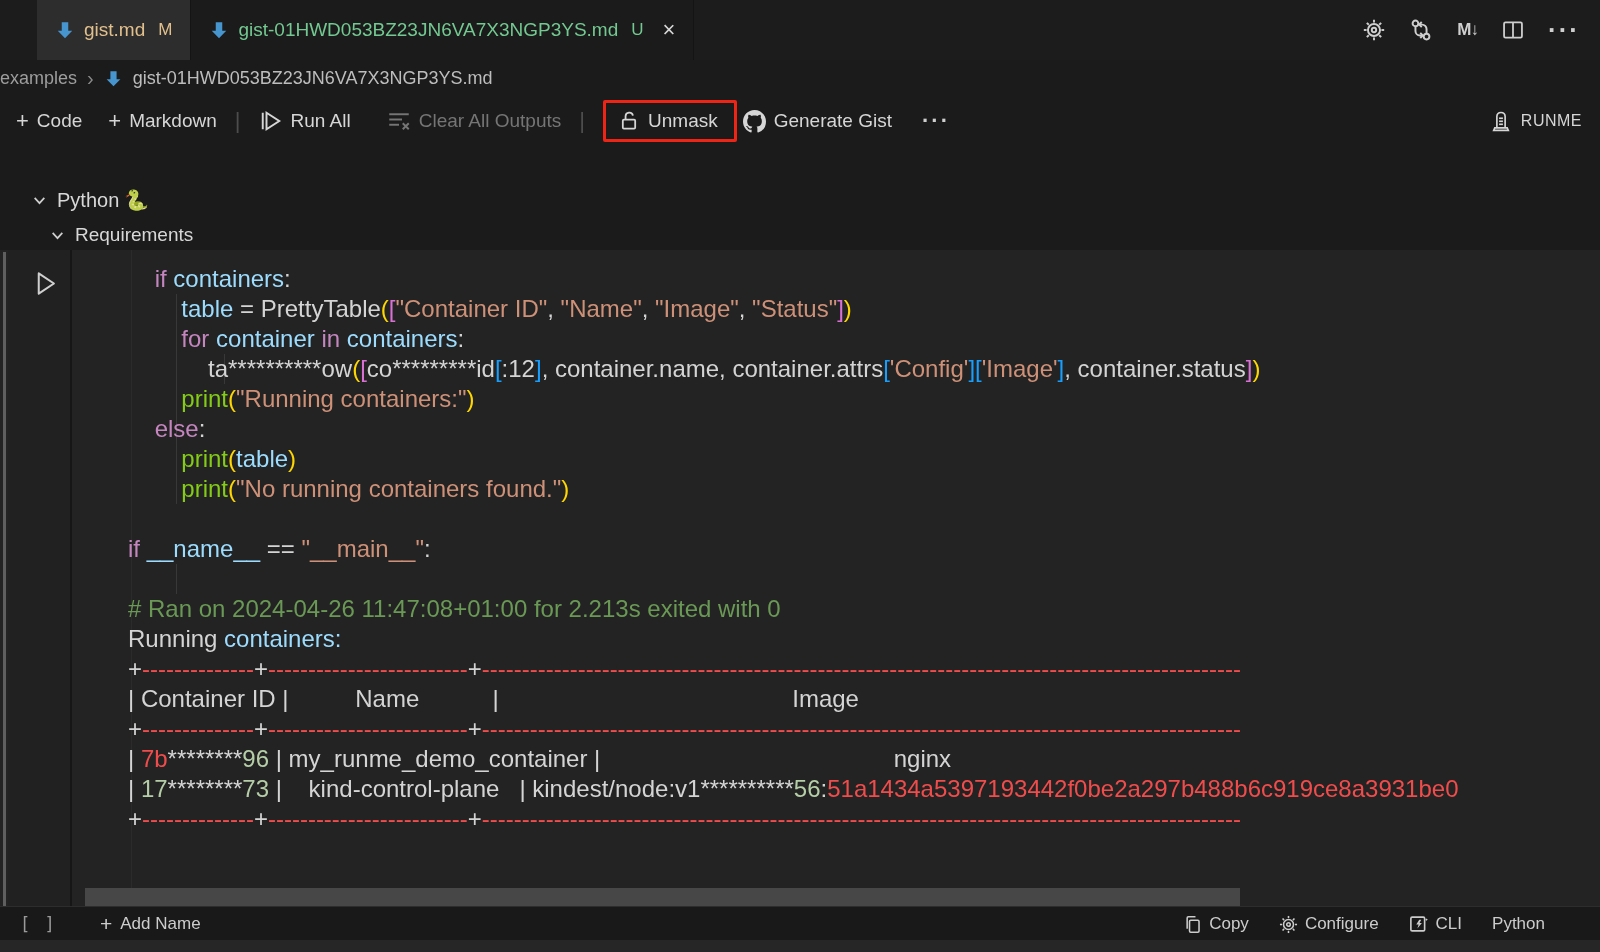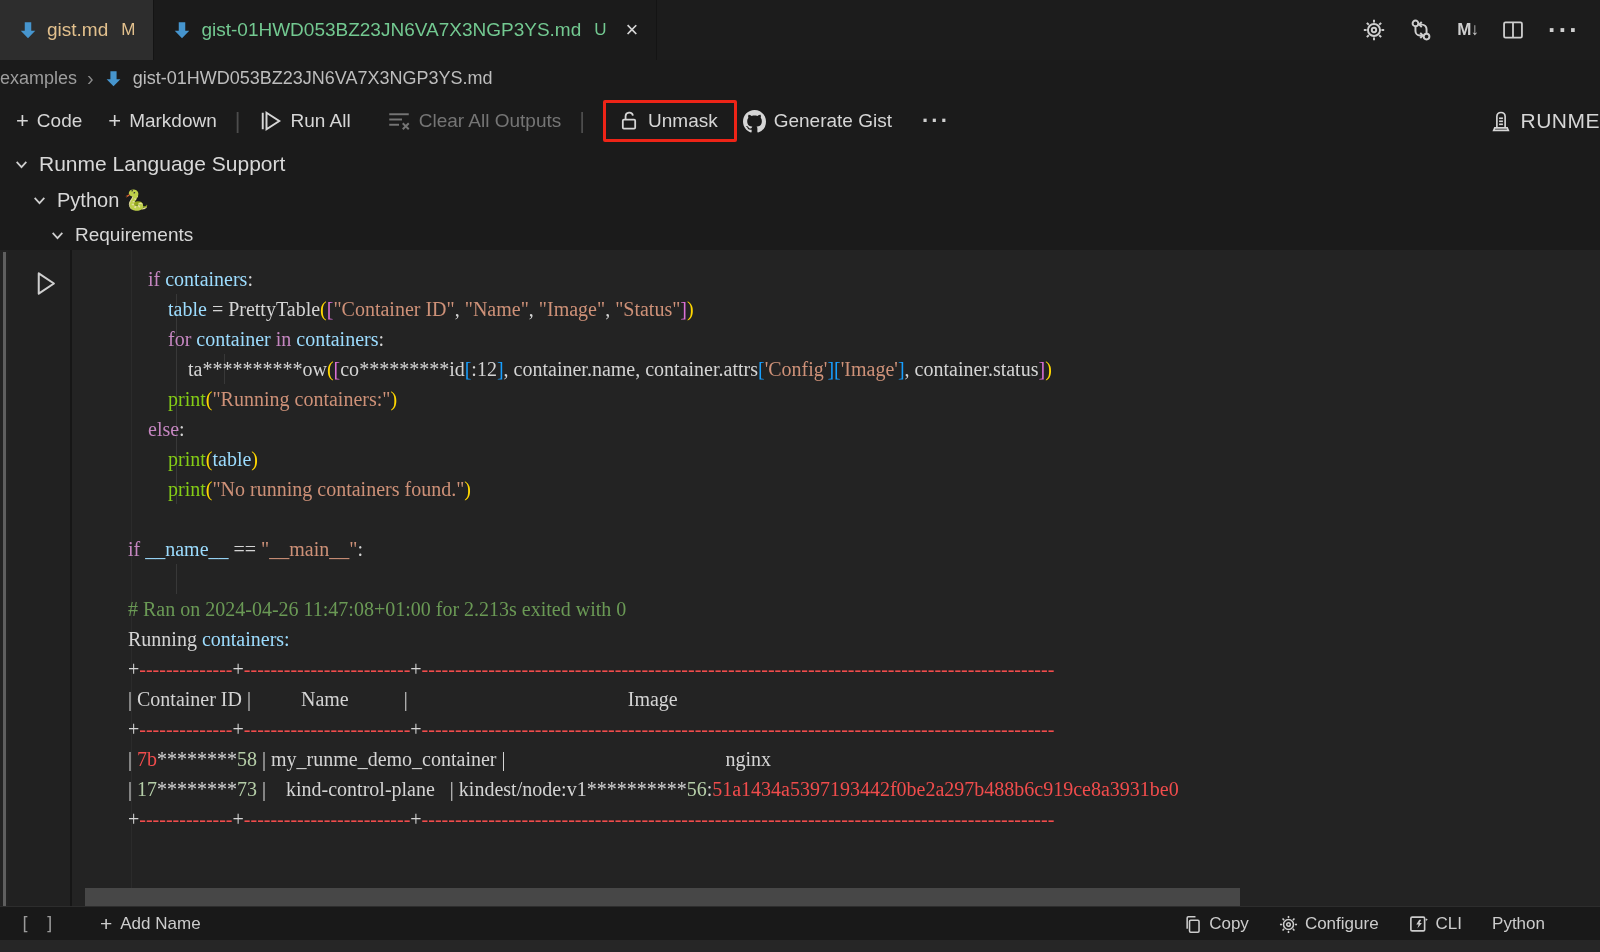--- a/index.html
+++ b/index.html
@@ -2,21 +2,21 @@
 <html><head>
 <meta charset="utf-8">
 <style>
   * { box-sizing: border-box; margin: 0; padding: 0; }
   html,body { width:1600px; height:952px; overflow:hidden; background:#232323;
     font-family:"Liberation Sans", sans-serif; }
   .stage { position:relative; width:1600px; height:952px; background:#1b1b1b; }
 
   
   .tabbar { position:absolute; left:0; top:0; width:1600px; height:60px;
-    background:#1c1c1c; display:flex; align-items:stretch; }
+    background:#1c1c1c; display:flex; align-items:stretch;padding-left:37px; }
   .tab { display:flex; align-items:center; padding:0 18px; gap:9px; font-size:19px;
     border-right:1px solid #141414; cursor:pointer; }
   .tab.inactive { background:#2d2d2d; color:#E2C08D; }
   .tab.active   { background:#1b1b1b; color:#73C991; }
   .tab .badge { font-size:17px; margin-left:4px; }
   .tab .close { color:#d8d8d8; font-size:22px; margin-left:10px; line-height:1; }
   .tabbar-actions { margin-left:auto; display:flex; align-items:center; gap:24px;
     padding-right:20px; color:#cfcfcf; }
   .tabbar-actions .icon-btn { display:flex; align-items:center; justify-content:center; cursor:pointer; }
   .mdown { font-size:17px; font-weight:bold; color:#cfcfcf; letter-spacing:-1px; }
@@ -33,40 +33,40 @@
   .toolbar { position:absolute; left:0; top:96px; width:1600px; height:50px;
     background:#1b1b1b; display:flex; align-items:center; padding-left:16px;
     font-size:19px; color:#d6d6d6; }
   .tbtn { display:flex; align-items:center; gap:8px; cursor:pointer; white-space:nowrap; }
   .tbtn .plus { font-size:22px; font-weight:400; }
   .tsep { color:#4d4d4d; font-size:22px; margin:0 18px; }
   .disabled { color:#757575; }
   .red-box { border:3px solid #ee2417; border-radius:2px; padding:7px 16px 7px 12px;
     display:flex; align-items:center; gap:9px; margin-right:6px; }
   .runme-brand { margin-left:auto; display:flex; align-items:center; gap:9px;
-    font-size:21px; letter-spacing:0.5px; color:#d6d6d6; }
+    padding-right:18px; font-size:16px; letter-spacing:0.5px; color:#d6d6d6; }
 
   
   .outline { position:absolute; left:0; top:146px; width:1600px; height:104px; background:#1b1b1b; }
   .orow { position:absolute; display:flex; align-items:center; gap:10px; color:#d8d8d8; cursor:pointer; }
   .orow.l1 { left:14px; top:6px;  font-size:21px; }
   .orow.l2 { left:32px; top:42px; font-size:20px; }
   .orow.l3 { left:50px; top:78px; font-size:19px; }
 
   
   .cell { position:absolute; left:0; top:250px; width:1600px; height:702px; background:#232323; }
   .focus-bar { position:absolute; left:3px; top:2px; width:3px; height:688px; background:#5f5f5f; }
   .run-gutter { position:absolute; left:8px; top:0; width:64px; height:656px;
     background:#212121; border-right:2px solid #161616; }
   .play { position:absolute; left:24px; top:20px; cursor:pointer; }
   .gutter-line { position:absolute; left:131px; top:0; width:1px; height:638px; background:#2b2b2b; }
   .indent-guide { position:absolute; width:1px; background:#383838; }
 
   .code { position:absolute; left:128px; top:14px; width:1470px; overflow:hidden;
-    font-family:Liberation Serif, serif; font-size:20px; line-height:30px; }
+    font-family:Liberation Sans, sans-serif; font-size:24px; line-height:30px; }
   .cl { height:30px; white-space:pre; }
   .c-wh  { color:#D4D4D4; }
   .c-kw  { color:#C586C0; }
   .c-var { color:#9CDCFE; }
   .c-fn  { color:#84cc16; }
   .c-str { color:#CE9178; }
   .c-cmt { color:#6A9955; }
   .c-b1  { color:#FFD700; }
   .c-b2  { color:#DA70D6; }
   .c-b3  { color:#179FFF; }
@@ -222,28 +222,20 @@
             <line x1="6.6" y1="8.2" x2="9.4" y2="8.2"></line>
             <line x1="6.6" y1="10.4" x2="9.4" y2="10.4"></line>
           <path d="M3.5 13h9l0.8 1.8H2.7L3.5 13z"></path>
         </svg>
       </span>
       <span>RUNME</span>
     </span>
   </div>
 
   <div class="outline">
-    <div class="orow l1">
-      <span>
-        <svg width="15" height="15" viewBox="0 0 14 14" stroke="#cfcfcf" fill="none" stroke-width="1.6">
-            <polyline points="2.5,4.5 7,9.5 11.5,4.5"></polyline>
-          </svg>
-      </span>
-      <span>Runme Language Support</span>
-    </div>
     <div class="orow l2">
       <span>
         <svg width="15" height="15" viewBox="0 0 14 14" stroke="#cfcfcf" fill="none" stroke-width="1.6">
             <polyline points="2.5,4.5 7,9.5 11.5,4.5"></polyline>
           </svg>
       </span>
       <span>Python 🐍</span>
     </div>
     <div class="orow l3">
       <span>
@@ -280,21 +272,21 @@
         <div class="cl"><span class="c-wh">        </span><span class="c-fn">print</span><span class="c-b1">(</span><span class="c-var">table</span><span class="c-b1">)</span></div>
         <div class="cl"><span class="c-wh">        </span><span class="c-fn">print</span><span class="c-b1">(</span><span class="c-str">"No running containers found."</span><span class="c-b1">)</span></div>
         <div class="cl">&nbsp;</div>
         <div class="cl"><span class="c-kw">if</span><span class="c-wh"> </span><span class="c-var">__name__</span><span class="c-wh"> == </span><span class="c-str">"__main__"</span><span class="c-wh">:</span></div>
         <div class="cl">&nbsp;</div>
         <div class="cl"><span class="c-cmt"># Ran on 2024-04-26 11:47:08+01:00 for 2.213s exited with 0</span></div>
         <div class="cl"><span class="c-wh">Running </span><span class="c-var">containers:</span></div>
         <div class="cl"><span class="c-wh">+</span><span class="c-red">--------------</span><span class="c-wh">+</span><span class="c-red">-------------------------</span><span class="c-wh">+</span><span class="c-red">-----------------------------------------------------------------------------------------------</span></div>
         <div class="cl"><span class="c-wh">| Container ID |</span><span class="c-wh">          Name           </span><span class="c-wh">|</span><span class="c-wh">                                            </span><span class="c-wh">Image</span></div>
         <div class="cl"><span class="c-wh">+</span><span class="c-red">--------------</span><span class="c-wh">+</span><span class="c-red">-------------------------</span><span class="c-wh">+</span><span class="c-red">-----------------------------------------------------------------------------------------------</span></div>
-        <div class="cl"><span class="c-wh">| </span><span class="c-red">7b</span><span class="c-wh">********</span><span class="c-grn">58</span><span class="c-wh"> | my_runme_demo_container |</span><span class="c-wh">                                            </span><span class="c-wh">nginx</span></div>
+        <div class="cl"><span class="c-wh">| </span><span class="c-red">7b</span><span class="c-wh">********</span><span class="c-grn">96</span><span class="c-wh"> | my_runme_demo_container |</span><span class="c-wh">                                            </span><span class="c-wh">nginx</span></div>
         <div class="cl"><span class="c-wh">| </span><span class="c-grn">17</span><span class="c-wh">********</span><span class="c-grn">73</span><span class="c-wh"> |    kind-control-plane   | kindest/node:v1</span><span class="c-wh">**********</span><span class="c-grn">56</span><span class="c-wh">:</span><span class="c-red">51a1434a5397193442f0be2a297b488b6c919ce8a3931be0</span></div>
         <div class="cl"><span class="c-wh">+</span><span class="c-red">--------------</span><span class="c-wh">+</span><span class="c-red">-------------------------</span><span class="c-wh">+</span><span class="c-red">-----------------------------------------------------------------------------------------------</span></div>
       </div>
 
     <div class="hscroll"></div>
 
     <div class="cell-footer">
       <span class="bracket-ind">[ ]</span>
       <span class="add-name">
         <span class="plus">+</span>

